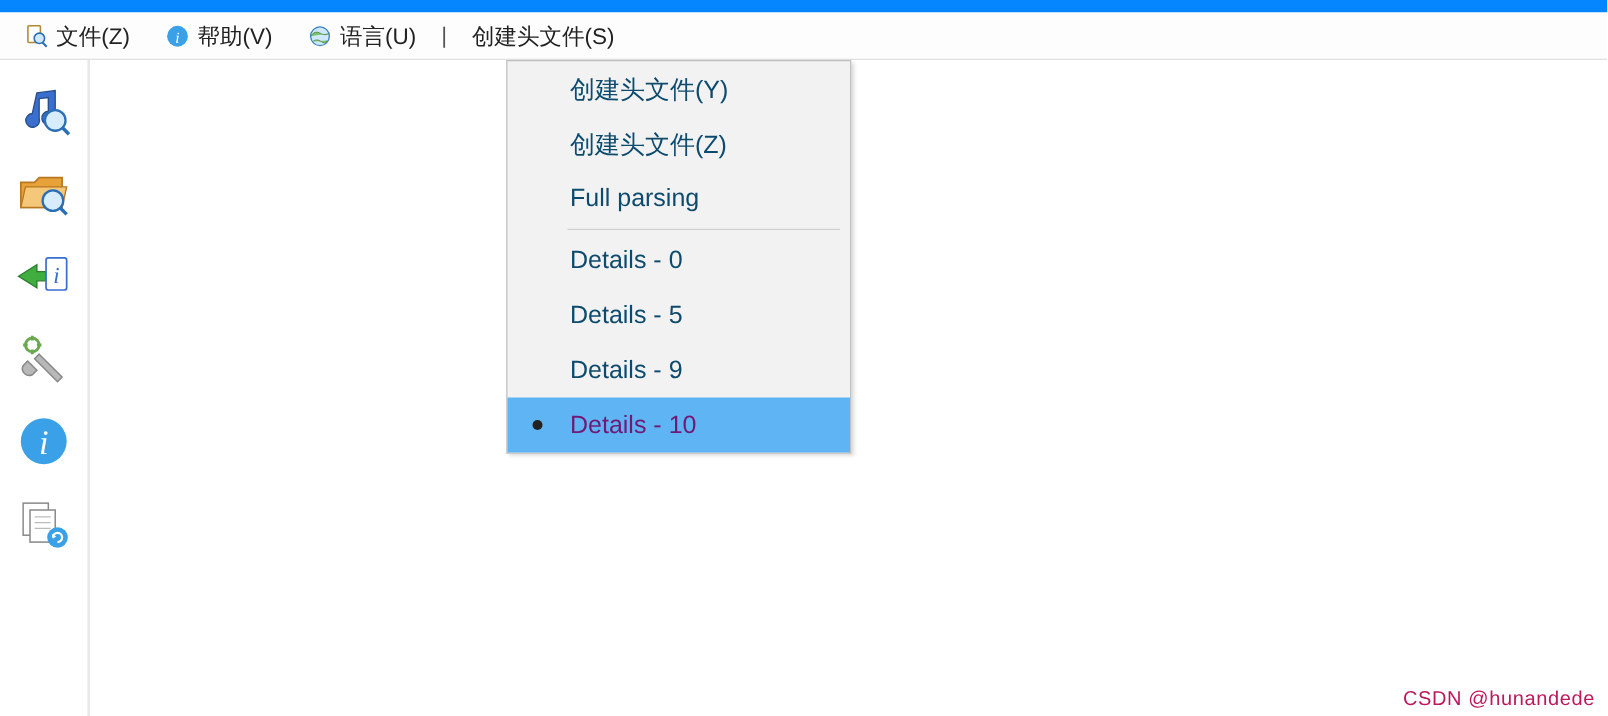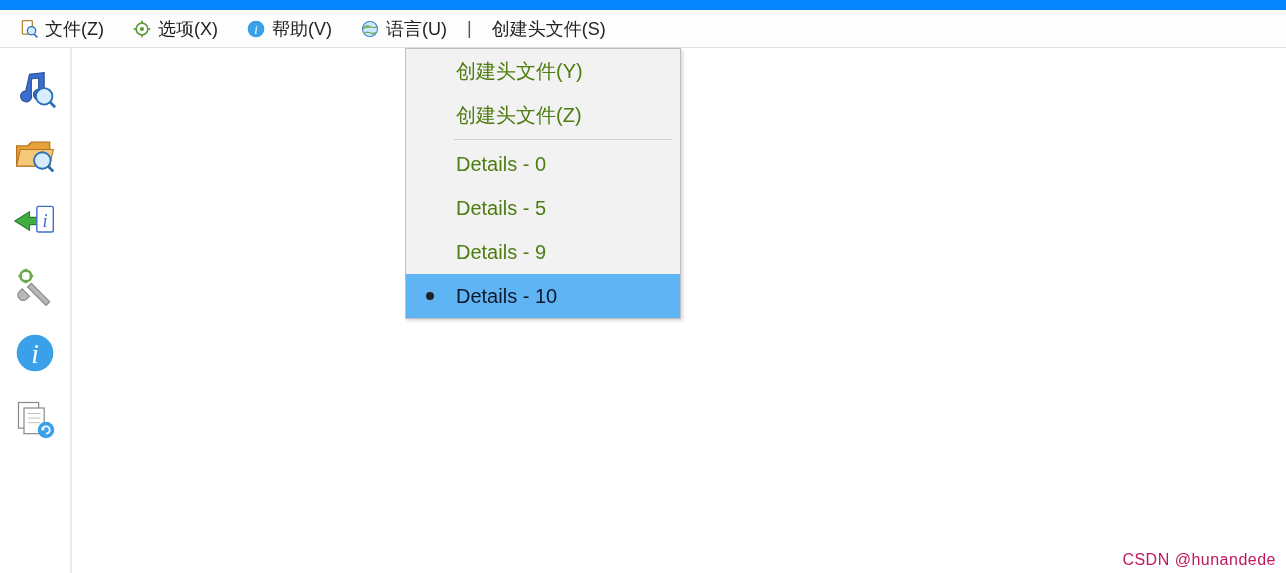--- a/index.html
+++ b/index.html
@@ -79,27 +79,27 @@
       background: #f2f2f2;
       border: 1px solid #c0c0c0;
       box-shadow: 2px 2px 3px rgba(0,0,0,0.15);
     }
     .dd-item {
       display: flex;
       align-items: center;
       height: 44px;
       padding: 0 14px 0 50px;
       font-size: 20px;
-      color: #4d7c0f;
+      color: #0c4a6e;
       cursor: default;
       position: relative;
     }
     .dd-item.selected {
       background: #5fb5f4;
-      color: #0f172a;
+      color: #701a75;
     }
     .dd-sep {
       height: 1px;
       background: #d0d0d0;
       margin: 2px 8px 2px 48px;
     }
     .dd-bullet {
       position: absolute;
       left: 20px;
       width: 8px;
@@ -124,35 +124,20 @@
 <div class="menu-bar">
   <div class="menu-item">
     <span class="icon">
       <svg viewBox="0 0 24 24" width="20" height="20">
           <rect x="4" y="2" width="12" height="16" rx="1" fill="#fff" stroke="#b08830" stroke-width="1.5"></rect>
           <circle cx="15" cy="14" r="5" fill="#cfe8ff" stroke="#2a6fb5" stroke-width="1.5"></circle>
           <line x1="18" y1="18" x2="22" y2="22" stroke="#2a6fb5" stroke-width="2"></line>
         </svg>
     </span>
     <span>文件(Z)</span>
-  </div>
-  <div class="menu-item">
-    <span class="icon">
-      <svg viewBox="0 0 24 24" width="20" height="20">
-          <circle cx="12" cy="12" r="7" fill="none" stroke="#5e9e3a" stroke-width="2"></circle>
-          <circle cx="12" cy="12" r="2.5" fill="#5e9e3a"></circle>
-          <g stroke="#5e9e3a" stroke-width="2">
-            <line x1="12" y1="2" x2="12" y2="5"></line>
-            <line x1="12" y1="19" x2="12" y2="22"></line>
-            <line x1="2" y1="12" x2="5" y2="12"></line>
-            <line x1="19" y1="12" x2="22" y2="12"></line>
-          </g>
-        </svg>
-    </span>
-    <span>选项(X)</span>
   </div>
   <div class="menu-item">
     <span class="icon">
       <svg viewBox="0 0 24 24" width="20" height="20">
           <circle cx="12" cy="12" r="10" fill="#3aa0e8"></circle>
           <text x="12" y="18" font-size="15" font-style="italic" font-family="serif" fill="#fff" text-anchor="middle">i</text>
         </svg>
     </span>
     <span>帮助(V)</span>
   </div>
@@ -235,20 +220,23 @@
   </div>
 </div>
 
 <div class="dropdown">
   <div class="dd-item">
     <span>创建头文件(Y)</span>
   </div>
   <div class="dd-item">
     <span>创建头文件(Z)</span>
   </div>
+  <div class="dd-item">
+    <span>Full parsing</span>
+  </div>
   <div class="dd-sep"></div>
   <div class="dd-item">
     <span>Details - 0</span>
   </div>
   <div class="dd-item">
     <span>Details - 5</span>
   </div>
   <div class="dd-item">
     <span>Details - 9</span>
   </div>

